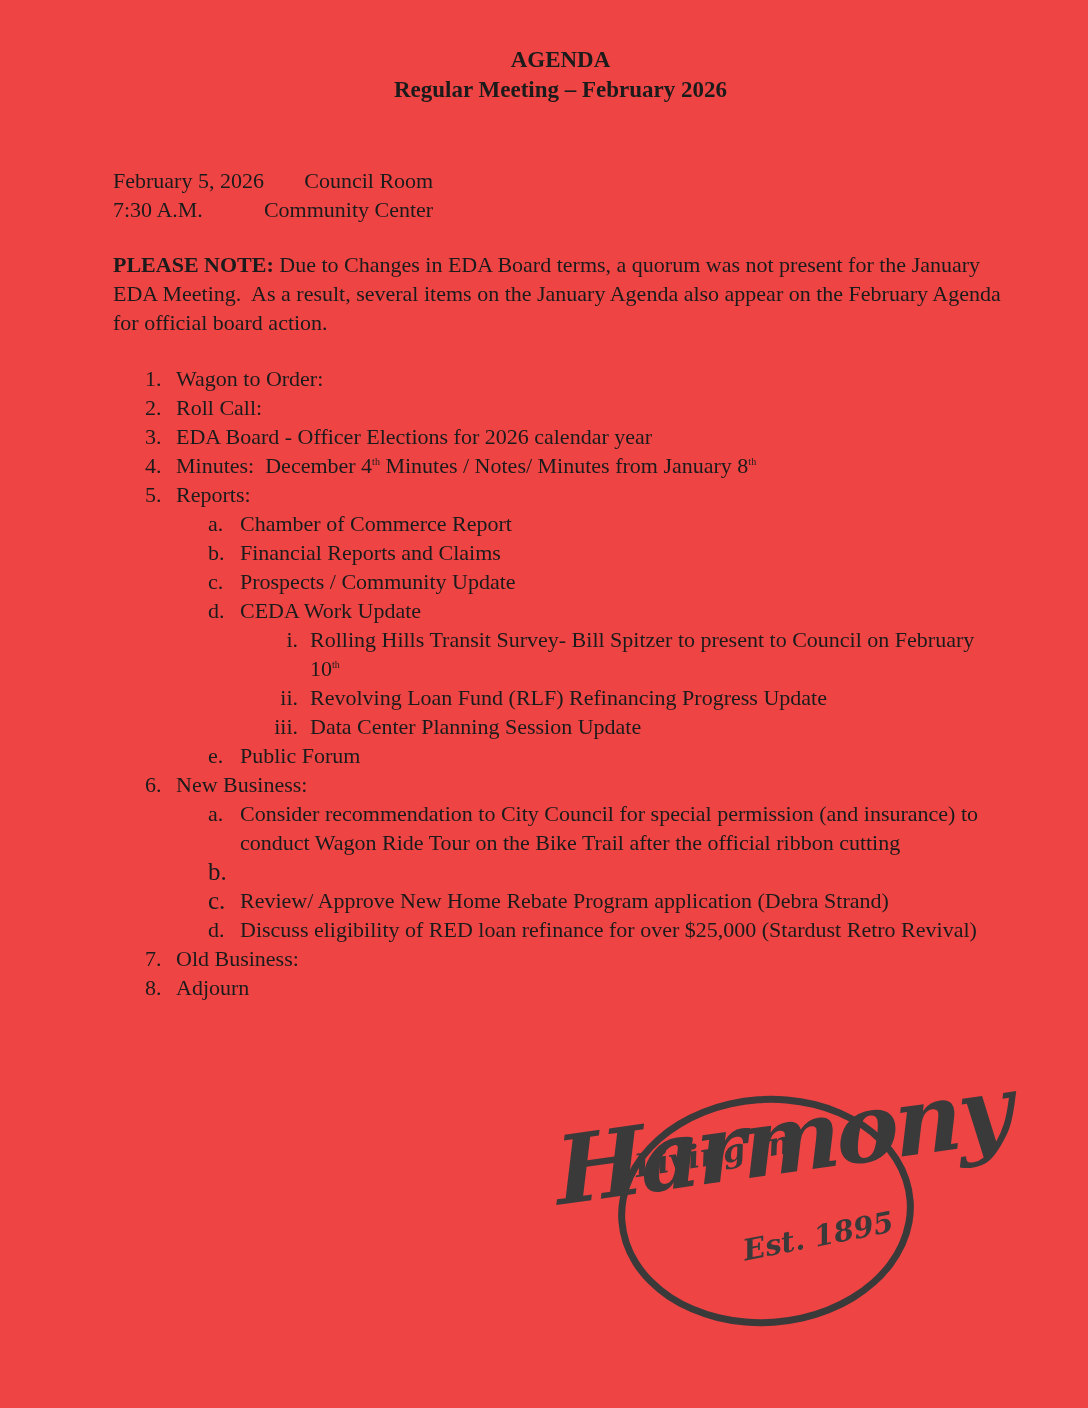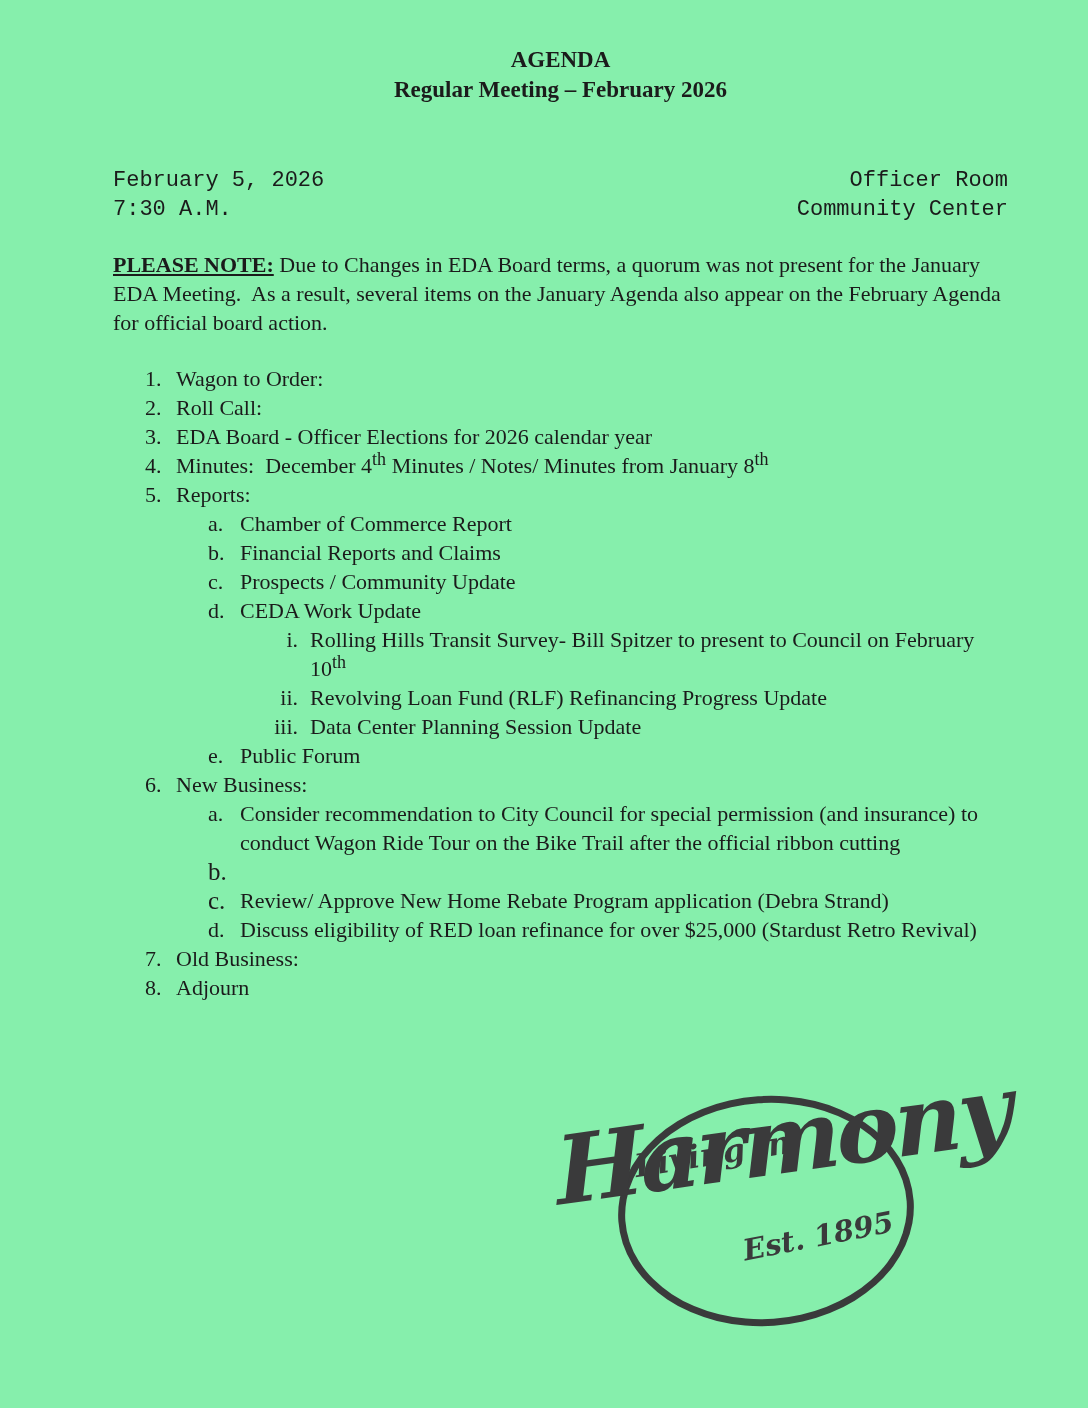--- a/index.html
+++ b/index.html
@@ -1,46 +1,46 @@
 <!DOCTYPE html>
 <html><head>
 <meta charset="utf-8">
 <style>
   html, body { margin: 0; padding: 0; background: #ffffff; }
   .page {
     position: relative;
     width: 1088px;
     height: 1408px;
-    background: #86efac;
+    background: #ef4444;
     color: #1b1b1b;
     font-family: "Liberation Serif", serif;
     font-size: 22px;
     line-height: 29px;
     overflow: hidden;
     margin: 0 auto;
   }
   .content { position: absolute; left: 113px; top: 45px; width: 895px; }
 
   .doc-header { text-align: center; font-weight: bold; font-size: 23px; line-height: 30px; }
   .doc-header div { white-space: nowrap; }
 
-  .meta { display: flex; justify-content: space-between; margin-top: 61px; font-family: Liberation Mono, monospace; }
+  .meta { display: flex; margin-top: 61px; }
   .meta .meta-right { text-align: right; }
 
   .note { margin-top: 26px; }
-  .note .note-label { font-weight: bold; text-decoration: underline; }
+  .note .note-label { font-weight: bold; }
 
   .agenda { margin-top: 27px; }
   .li { display: flex; }
   .li .txt { flex: 1; }
   .l1 { padding-left: 32px; }  .l1 .marker { flex: 0 0 31px; }
   .l2 { padding-left: 95px; }  .l2 .marker { flex: 0 0 32px; }
   .l3 { padding-left: 127px; } .l3 .marker { flex: 0 0 58px; text-align: right; margin-right: 12px; }
   .marker.lg { font-size: 25px; }
-  sup { font-size: 18px; line-height: 0; vertical-align: super; }
+  sup { font-size: 10px; line-height: 0; vertical-align: super; }
 
   
   .logo { position: absolute; left: 548px; top: 1082px; width: 410px; height: 280px; color: #3a3a3b; }
   .logo-ellipse {
     position: absolute; left: 70px; top: 14px; width: 282px; height: 216px;
     border: 7px solid #3a3a3b; border-radius: 50%;
     transform: rotate(-4deg);
   }
   .logo-living {
     position: absolute; left: 86px; top: 58px;
@@ -69,21 +69,21 @@
       <div>AGENDA</div>
       <div>Regular Meeting – February 2026</div>
     </div>
 
     <div class="meta">
       <div class="meta-left">
         <div>February 5, 2026</div>
         <div>7:30 A.M.</div>
       </div>
       <div class="meta-right">
-        <div>Officer Room</div>
+        <div>Council Room</div>
         <div>Community Center</div>
       </div>
     </div>
 
     <div class="note">
       <span class="note-label">PLEASE NOTE:</span><span> Due to Changes in EDA Board terms, a quorum was not present for the January EDA Meeting.&nbsp; As a result, several items on the January Agenda also appear on the February Agenda for official board action.</span>
     </div>
 
     <div class="agenda">
 

